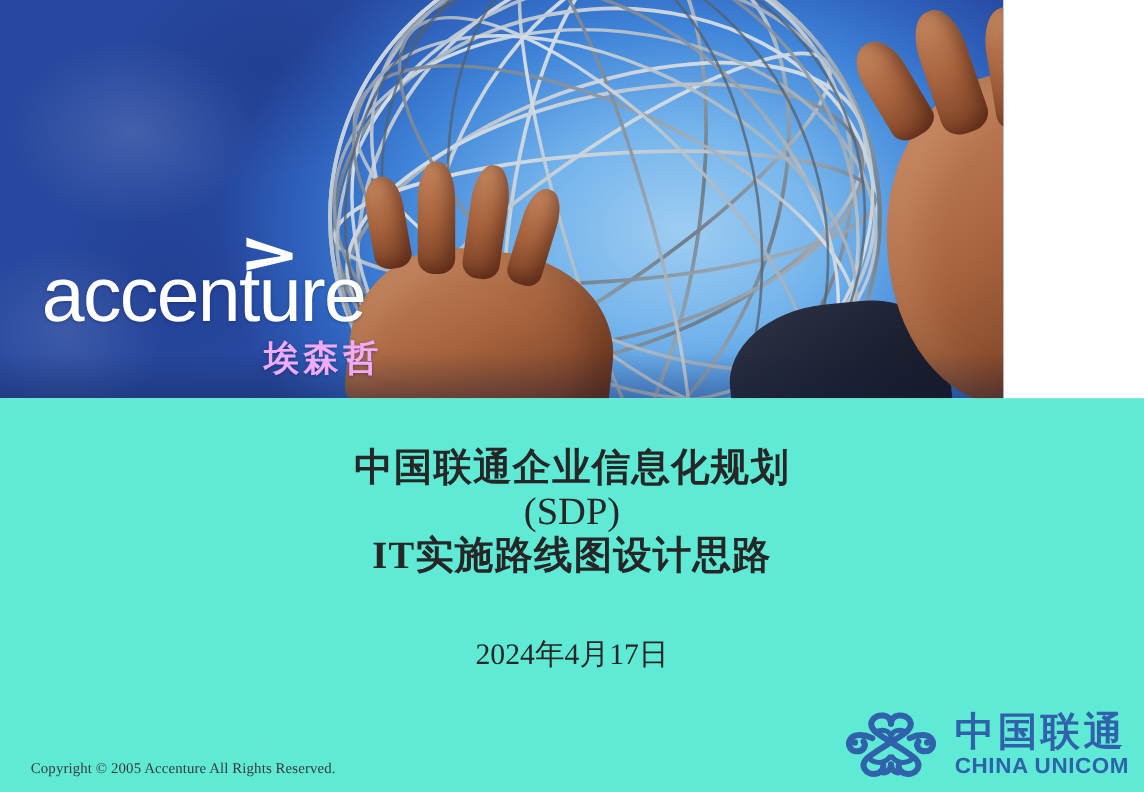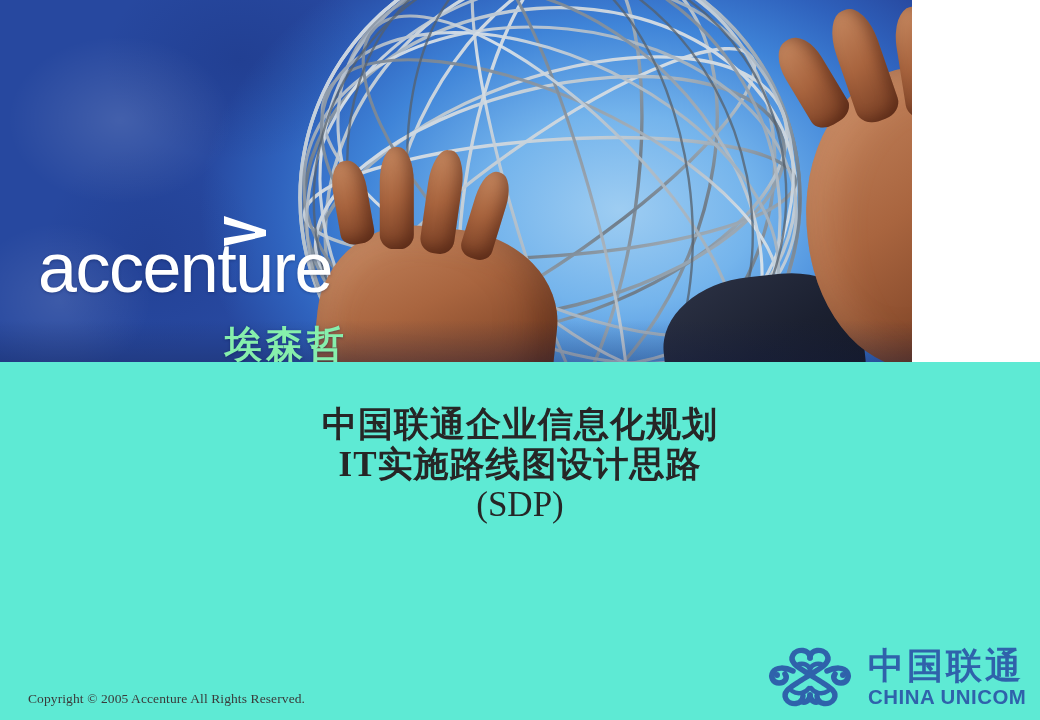--- a/index.html
+++ b/index.html
@@ -129,28 +129,28 @@
   }
   .acc-chevron {
     position: absolute;
     left: 184px;
     top: -22px;
     width: 46px;
     height: 34px;
   }
   .acc-chevron svg { display:block; width:100%; height:100%; }
   .acc-cn {
-    margin-top: 20px;
+    margin-top: 4px;
     text-align: right;
     padding-right: 10px;
     font-family: "DejaVu Sans", sans-serif;
-    font-size: 37px;
+    font-size: 32px;
     font-weight: 700;
     letter-spacing: 4px;
-    color: #86efac;
+    color: #f0abfc;
     text-shadow: 0 1px 3px rgba(0,20,70,0.4);
   }
 
   
   .body-area {
     position: absolute;
     left: 0;
     top: 362px;
     width: 1040px;
     height: 358px;
@@ -316,23 +316,24 @@
           </svg>
         </span>
       </div>
       <div class="acc-cn">埃森哲</div>
     </div>
   </div>
 
   <div class="body-area">
     <div class="title-block">
       <div class="title-line">中国联通企业信息化规划</div>
+      <div class="title-line sdp">(SDP)</div>
       <div class="title-line">IT实施路线图设计思路</div>
-      <div class="title-line sdp">(SDP)</div>
-    </div>
+    </div>
+    <div class="date-line">2024年4月17日</div>
   </div>
 
   <div class="copyright">Copyright © 2005 Accenture  All Rights Reserved.</div>
 
   <div class="unicom">
     <span class="unicom-knot">
       <svg viewBox="0 0 192 128" xmlns="http://www.w3.org/2000/svg">
         <g fill="none" stroke="#2f62ab" stroke-width="11" stroke-linecap="round" stroke-linejoin="round">
           <path d="M96 26 C96 8, 122 6, 130 20 C138 34, 120 44, 108 52
                    C96 60, 82 68, 70 76 C58 84, 40 94, 48 108 C56 122, 82 120, 82 102"></path>

